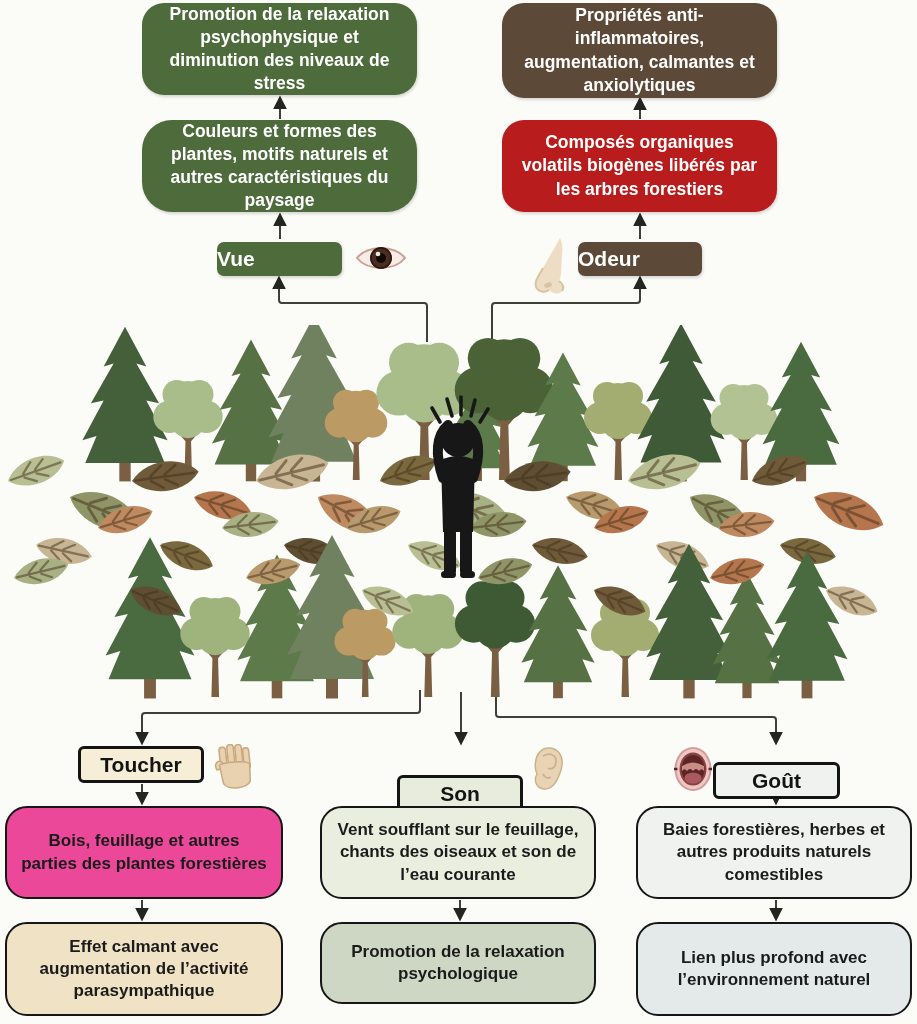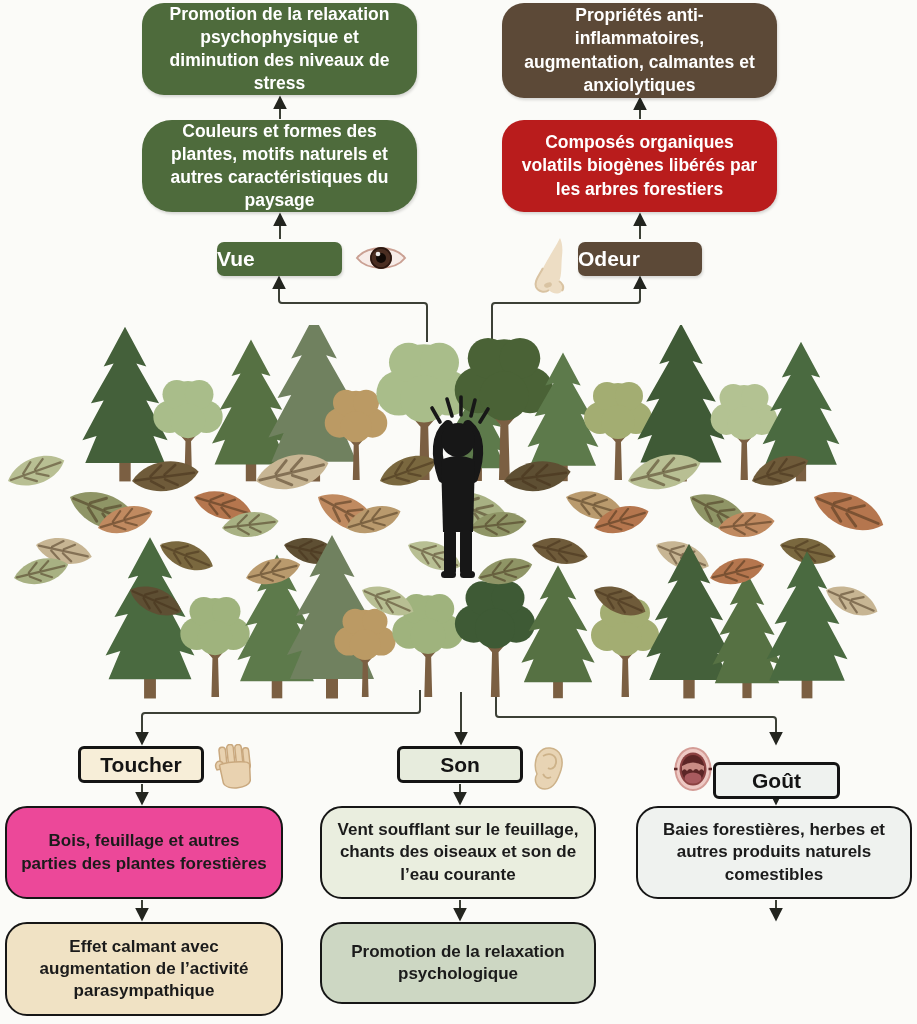--- a/index.html
+++ b/index.html
@@ -229,21 +229,21 @@
       <path d="M7,20 C7,17 37,17 37,22 L36,38 C34,46 12,46 9,38 Z"></path>
     </g>
   </svg>
   <div class="bbox z3" style="left: 5px; top: 806px; width: 278px; height: 93px; background-color: #ec4899;">
     <span>Bois, feuillage et autres parties des plantes forestières</span>
   </div>
   <div class="bbox z3" style="left: 5px; top: 922px; width: 278px; height: 94px; background-color: rgb(240, 226, 196);">
     <span>Effet calmant avec augmentation de l’activité parasympathique</span>
   </div>
 
-  <div class="opill z3" style="left: 397px; top: 746px; width: 126px; height: 37px; background-color: rgb(231, 236, 221);">
+  <div class="opill z3" style="left: 397px; top: 775px; width: 126px; height: 37px; background-color: rgb(231, 236, 221);">
     <span>Son</span>
   </div>
   <svg class="abs z3" style="left:530px;top:746px" width="38" height="46" viewBox="0 0 38 46">
     <path fill="#e8d4b4" stroke="#cdb289" stroke-width="1.5" d="M20,2 C31,3 34,14 31,24 C28,33 24,43 15,43 C7,43 3,35 7,28 C4,22 5,12 9,7 C12,3 16,1.6 20,2 Z"></path>
     <path fill="none" stroke="#cdb289" stroke-width="1.8" d="M13,10 C20,6 27,9 26,17 C25,22 21,24 18,22 M13,28 C15,32 18,33 21,31"></path>
   </svg>
   <div class="bbox z3" style="left: 320px; top: 806px; width: 276px; height: 93px; background-color: rgb(234, 238, 223);">
     <span>Vent soufflant sur le feuillage, chants des oiseaux et son de l’eau courante</span>
   </div>
   <div class="bbox z3" style="left: 320px; top: 922px; width: 276px; height: 82px; background-color: rgb(205, 215, 195);">
@@ -257,14 +257,17 @@
     <path d="M9,20 Q20,13 31,20 L31,25 Q28.5,21.5 26,25 Q23,21 20,25 Q17,21 14,25 Q11.5,21.5 9,25 Z" fill="#c98d85"></path>
     <ellipse cx="20" cy="32" rx="8.5" ry="5.5" fill="#a85a5e"></ellipse>
     <path d="M1,23 L4.5,23 M35.5,23 L39,23" stroke="#5c2626" stroke-width="2.5"></path>
   </svg>
   <div class="opill z3" style="left: 713px; top: 762px; width: 127px; height: 37px; background-color: rgb(239, 242, 239);">
     <span>Goût</span>
   </div>
   <div class="bbox z3" style="left: 636px; top: 806px; width: 276px; height: 93px; background-color: rgb(239, 242, 239);">
     <span>Baies forestières, herbes et autres produits naturels comestibles</span>
   </div>
+  <div class="bbox z3" style="left: 636px; top: 922px; width: 276px; height: 94px; background-color: rgb(228, 234, 233);">
+    <span>Lien plus profond avec l’environnement naturel</span>
+  </div>
 
 </div>
 
 </body></html>

